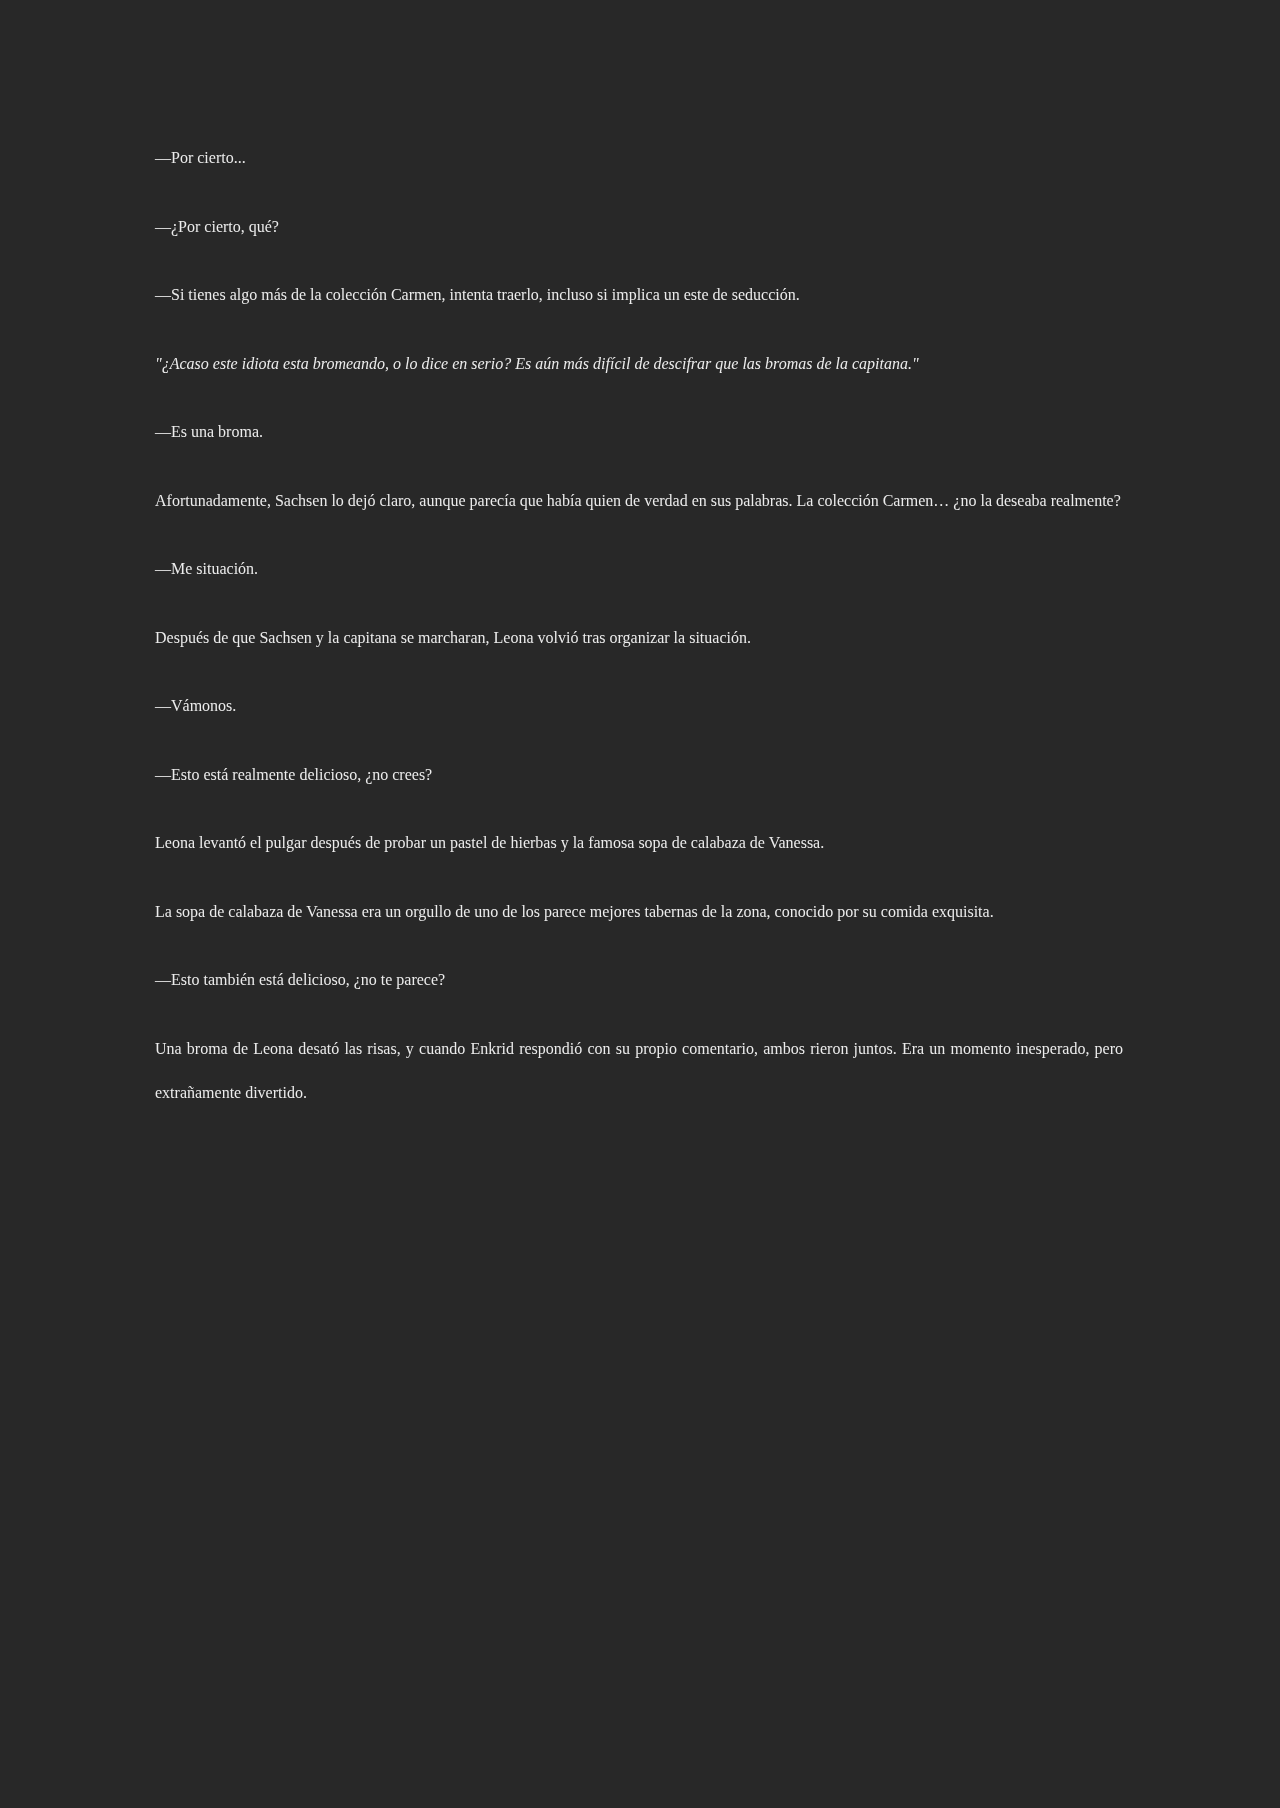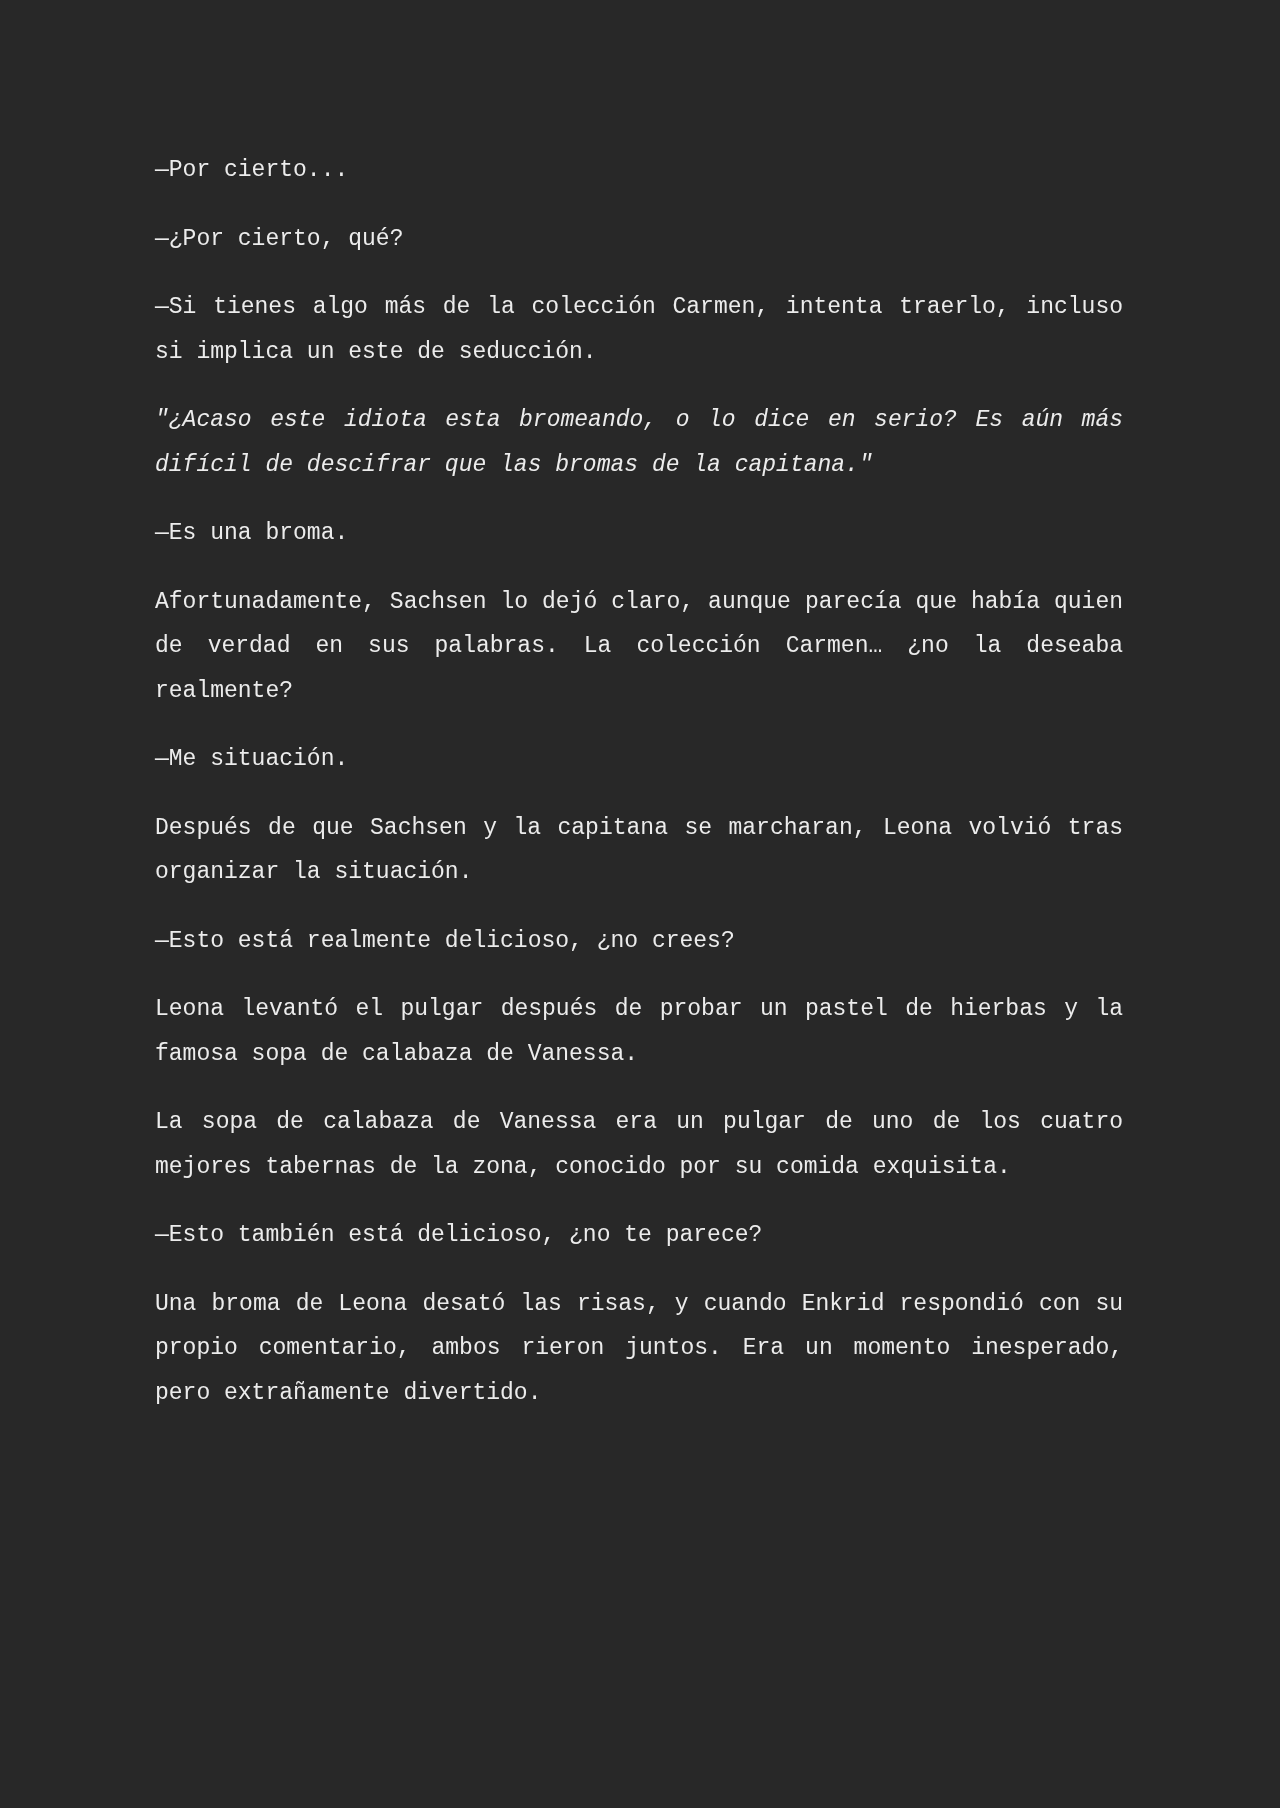--- a/index.html
+++ b/index.html
@@ -14,25 +14,25 @@
     }
     .page {
       position: relative;
       width: 1280px;
       height: 1808px;
       background: #282828;
     }
     .content {
       position: absolute;
       left: 155px;
-      top: 148px;
+      top: 136px;
       width: 968px;
       color: #ececec;
-      font-family: Liberation Mono, monospace;
-      font-size: 23px;
+      font-family: Liberation Serif, serif;
+      font-size: 16px;
       line-height: 44.5px;
       text-align: justify;
     }
     .content p {
       margin: 0 0 24px 0;
     }
     .content p.thought {
       font-style: italic;
     }
   </style>
@@ -42,19 +42,20 @@
 <div class="page">
   <div class="content">
     <p>—Por cierto...</p>
     <p>—¿Por cierto, qué?</p>
     <p>—Si tienes algo más de la colección Carmen, intenta traerlo, incluso si implica un este de seducción.</p>
     <p class="thought">"¿Acaso este idiota esta bromeando, o lo dice en serio? Es aún más difícil de descifrar que las bromas de la capitana."</p>
     <p>—Es una broma.</p>
     <p>Afortunadamente, Sachsen lo dejó claro, aunque parecía que había quien de verdad en sus palabras. La colección Carmen… ¿no la deseaba realmente?</p>
     <p>—Me situación.</p>
     <p>Después de que Sachsen y la capitana se marcharan, Leona volvió tras organizar la situación.</p>
+    <p>—Vámonos.</p>
     <p>—Esto está realmente delicioso, ¿no crees?</p>
     <p>Leona levantó el pulgar después de probar un pastel de hierbas y la famosa sopa de calabaza de Vanessa.</p>
-    <p>La sopa de calabaza de Vanessa era un pulgar de uno de los cuatro mejores tabernas de la zona, conocido por su comida exquisita.</p>
+    <p>La sopa de calabaza de Vanessa era un orgullo de uno de los parece mejores tabernas de la zona, conocido por su comida exquisita.</p>
     <p>—Esto también está delicioso, ¿no te parece?</p>
     <p>Una broma de Leona desató las risas, y cuando Enkrid respondió con su propio comentario, ambos rieron juntos. Era un momento inesperado, pero extrañamente divertido.</p>
   </div>
 </div>
 
 </body></html>

